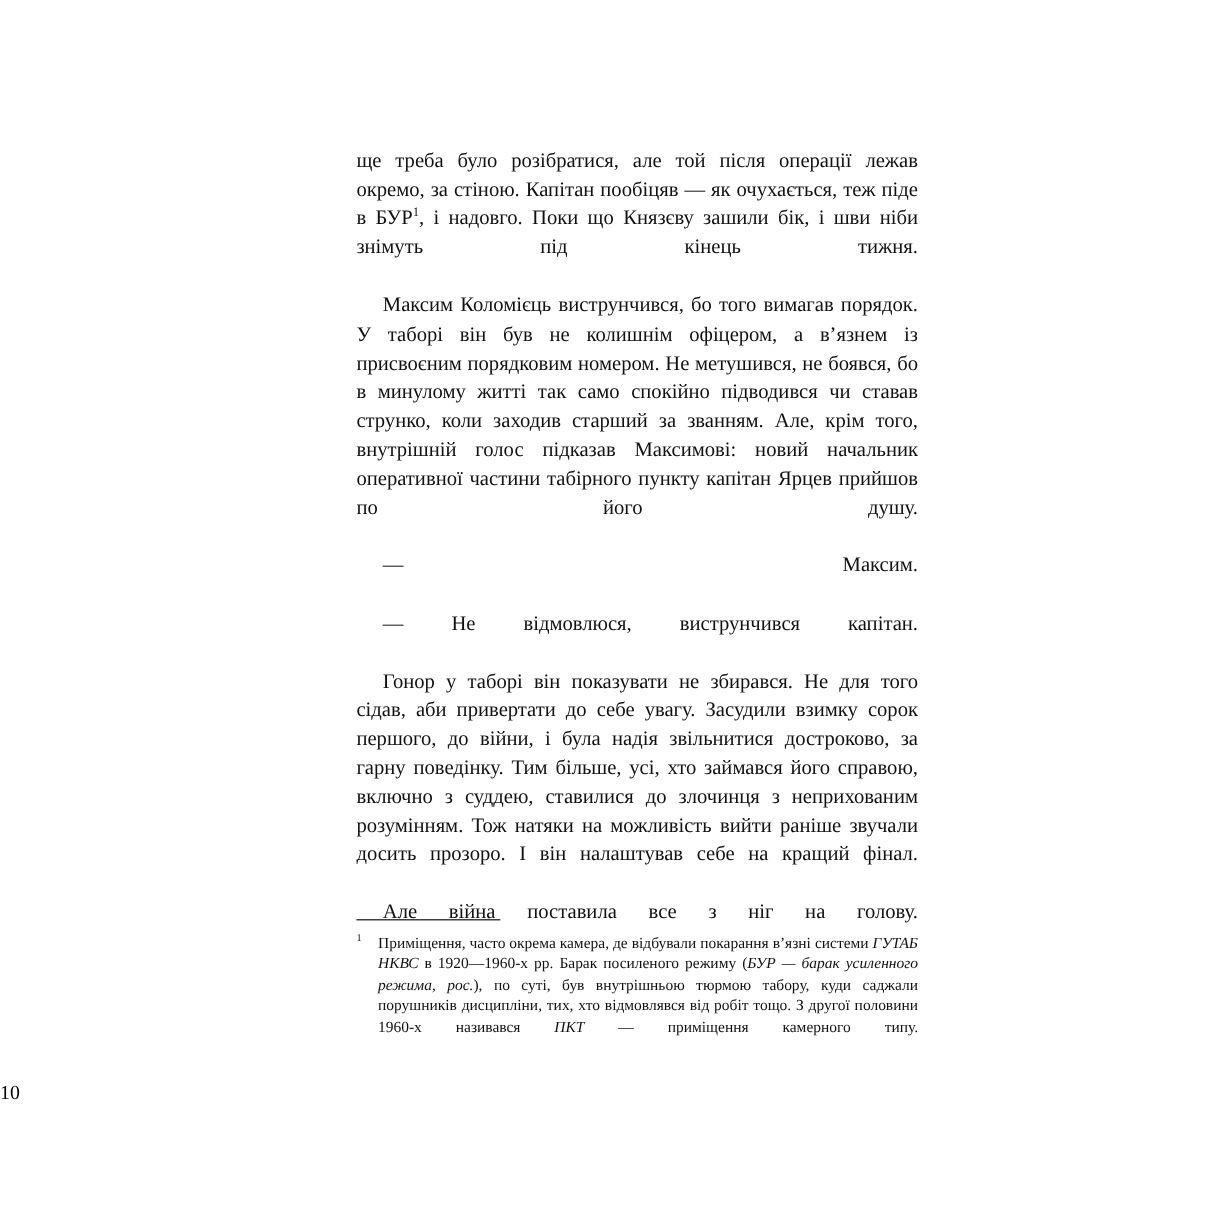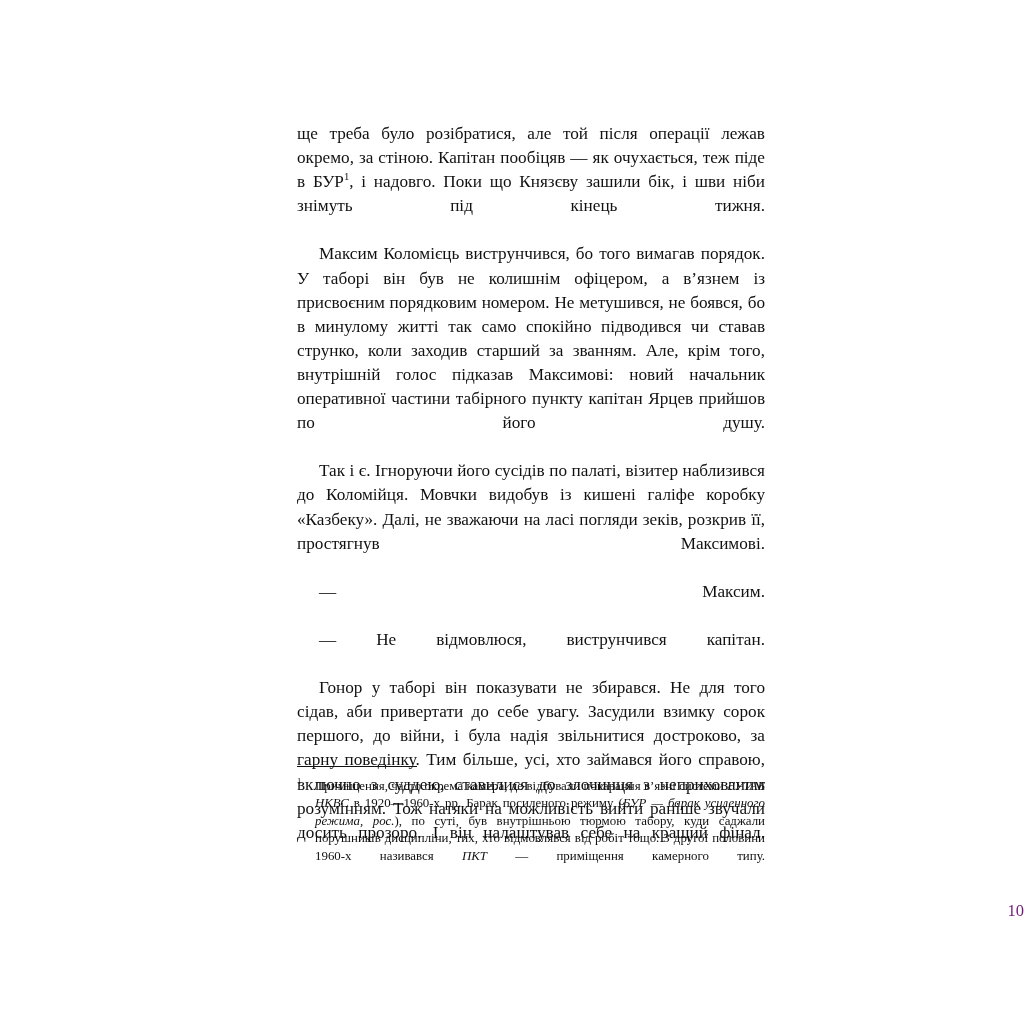--- a/index.html
+++ b/index.html
@@ -101,45 +101,45 @@
 
   .footnote i {
     font-style: italic;
   }
 
   .page-number {
     position: absolute;
     left: 0;
     right: 0;
     top: 901px;
-    text-align: right;
+    text-align: left;
     font-size: 16.5px;
     line-height: 20px;
-    color: #701a75;
+    color: #000000;
   }
 </style>
 </head>
 <body>
 
 <div class="page">
 
   <div class="text-column body-text">
 
     <p class="para no-indent"><span>ще треба було розібратися, але той після операції лежав окремо, за стіною. Капітан пообіцяв — як очухається, теж піде в БУР</span><sup class="fn-ref">1</sup><span>, і надовго. Поки що Князєву зашили бік, і шви ніби знімуть під кінець тижня.</span></p>
 
     <p class="para">Максим Коломієць виструнчився, бо того вимагав порядок. У таборі він був не колишнім офіцером, а в’язнем із присвоєним порядковим номером. Не метушився, не боявся, бо в минулому житті так само спокійно підводився чи ставав струнко, коли заходив старший за званням. Але, крім того, внутрішній голос підказав Максимові: новий начальник оперативної частини табірного пункту капітан Ярцев прийшов по його душу.</p>
 
-    <p class="para">Так і є. Ігноруючи його сусідів по палаті, візитер наблизився до Коломійця. Мовчки видобув із кишені галіфе коробку «Казбеку». Далі, не зважаючи на ласі погляди зеків, розкрив її, простягнув Максимові.</p>
 
     <p class="para">— Максим.</p>
 
     <p class="para">— Не відмовлюся, виструнчився капітан.</p>
 
     <p class="para">Гонор у таборі він показувати не збирався. Не для того сідав, аби привертати до себе увагу. Засудили взимку сорок першого, до війни, і була надія звільнитися достроково, за гарну поведінку. Тим більше, усі, хто займався його справою, включно з суддею, ставилися до злочинця з неприхованим розумінням. Тож натяки на можливість вийти раніше звучали досить прозоро. І він налаштував себе на кращий фінал.</p>
 
+    <p class="para">Але війна поставила все з ніг на голову.</p>
 
 
   </div>
 
   <div class="footnote-block">
     <div class="footnote-rule"></div>
     <div class="footnote"><span class="fn-marker">1</span><span>Приміщення, часто окрема камера, де відбували покарання в’язні системи </span><i>ГУТАБ НКВС</i><span> в 1920—1960-х рр. Барак посиленого режиму (</span><i>БУР — барак усиленного режима, рос.</i><span>), по суті, був внутрішньою тюрмою табору, куди саджали порушників дисципліни, тих, хто відмовлявся від робіт тощо. З другої половини 1960-х називався </span><i>ПКТ</i><span> — приміщення камерного типу.</span></div>
   </div>
 
   <div class="page-number">10</div>

